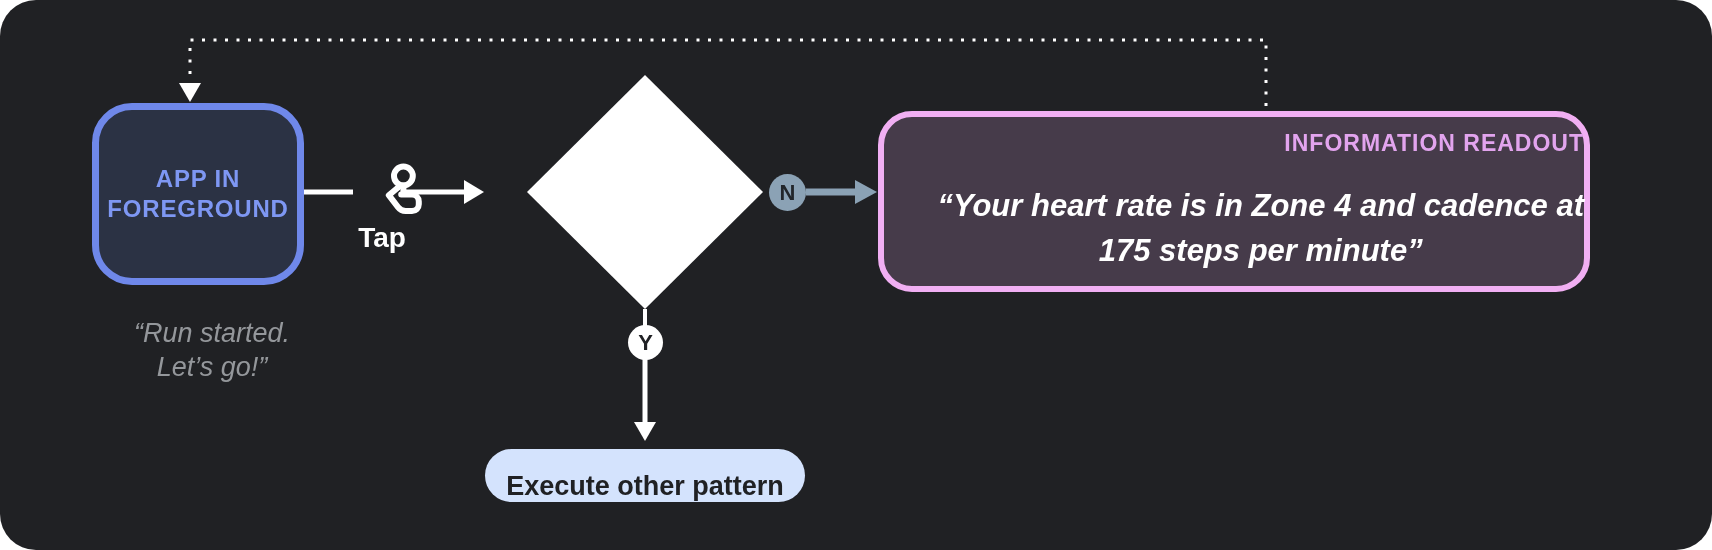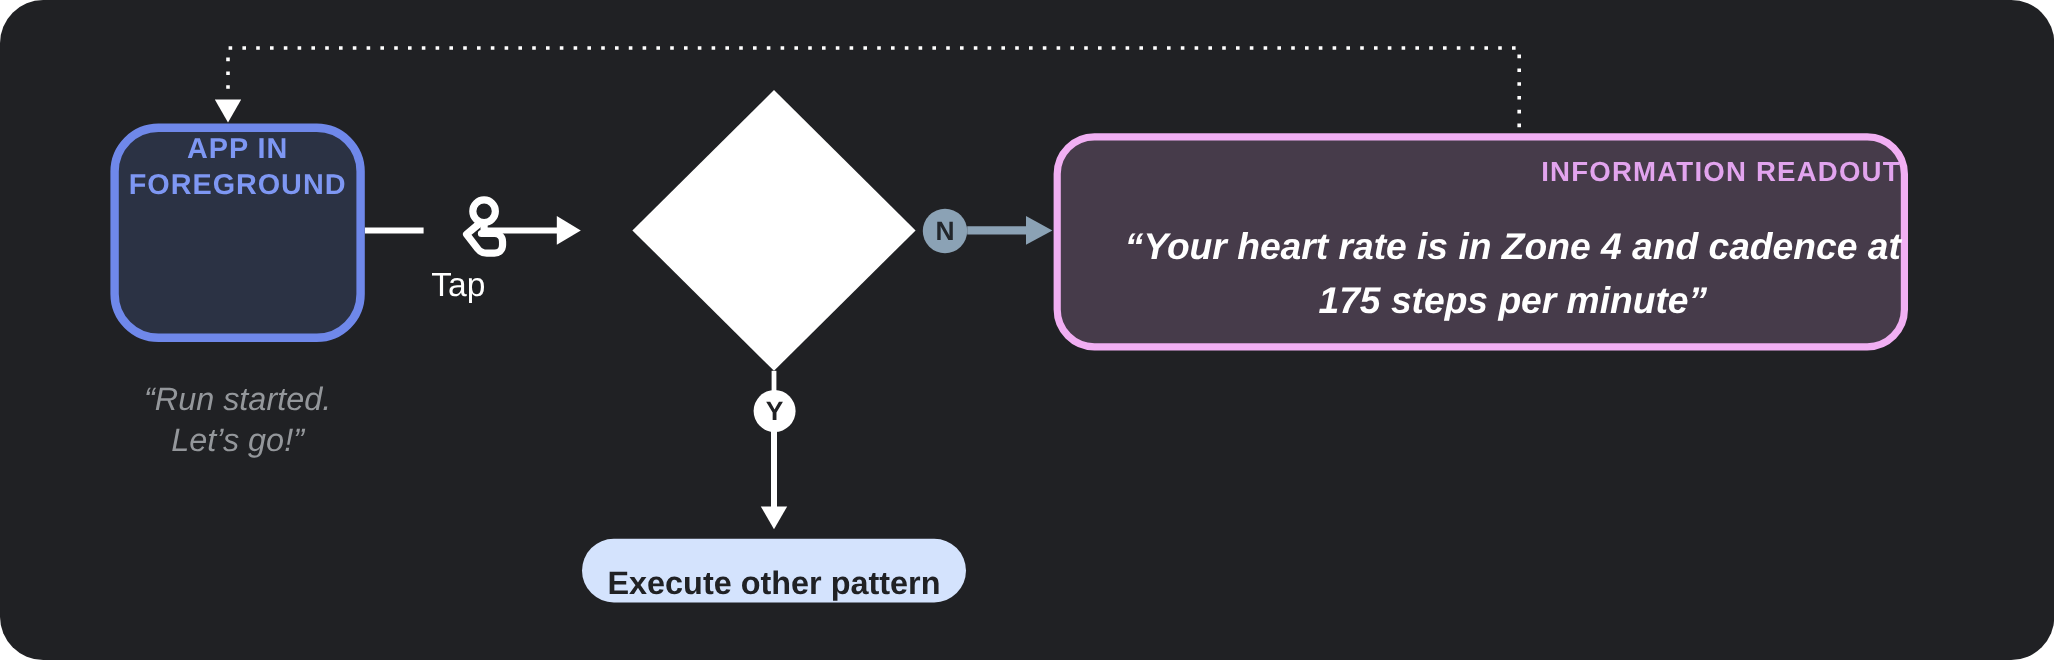--- a/index.html
+++ b/index.html
@@ -13,35 +13,35 @@
   }
   svg.connectors{position:absolute;left:0;top:0;z-index:1;}
   .node,.label{position:absolute;z-index:2;box-sizing:border-box;}
 
   
   .app-box{
     left:92px;top:103px;width:212px;height:182px;
     background:#2b3244;
     border:7px solid #6f88ea;
     border-radius:40px;
-    display:flex;justify-content:center;
+    display:flex;align-items:center;justify-content:center;
     color:#7e97f3;font-weight:bold;font-size:24px;line-height:30px;
     letter-spacing:0.8px;text-align:center;white-space:pre-line;
   }
   .app-quote{
-    left:78px;top:316px;width:240px;
+    left:92px;top:316px;width:240px;
     color:#94979b;font-style:italic;font-size:27px;line-height:34px;
     text-align:center;white-space:pre-line;
   }
 
   
   .tap-icon{position:absolute;left:378px;top:158px;z-index:2;}
   .tap-label{
     left:337px;top:222px;width:90px;
-    color:#ffffff;font-weight:normal;font-size:28px;text-align:center;
+    color:#ffffff;font-weight:bold;font-size:28px;text-align:center;
   }
 
   
   .diamond-label{
     left:545px;top:118px;width:200px;height:148px;
     display:flex;align-items:center;justify-content:center;
     color:#202124;font-weight:bold;font-size:21px;line-height:26px;
     text-align:center;white-space:pre-line;
   }
 

